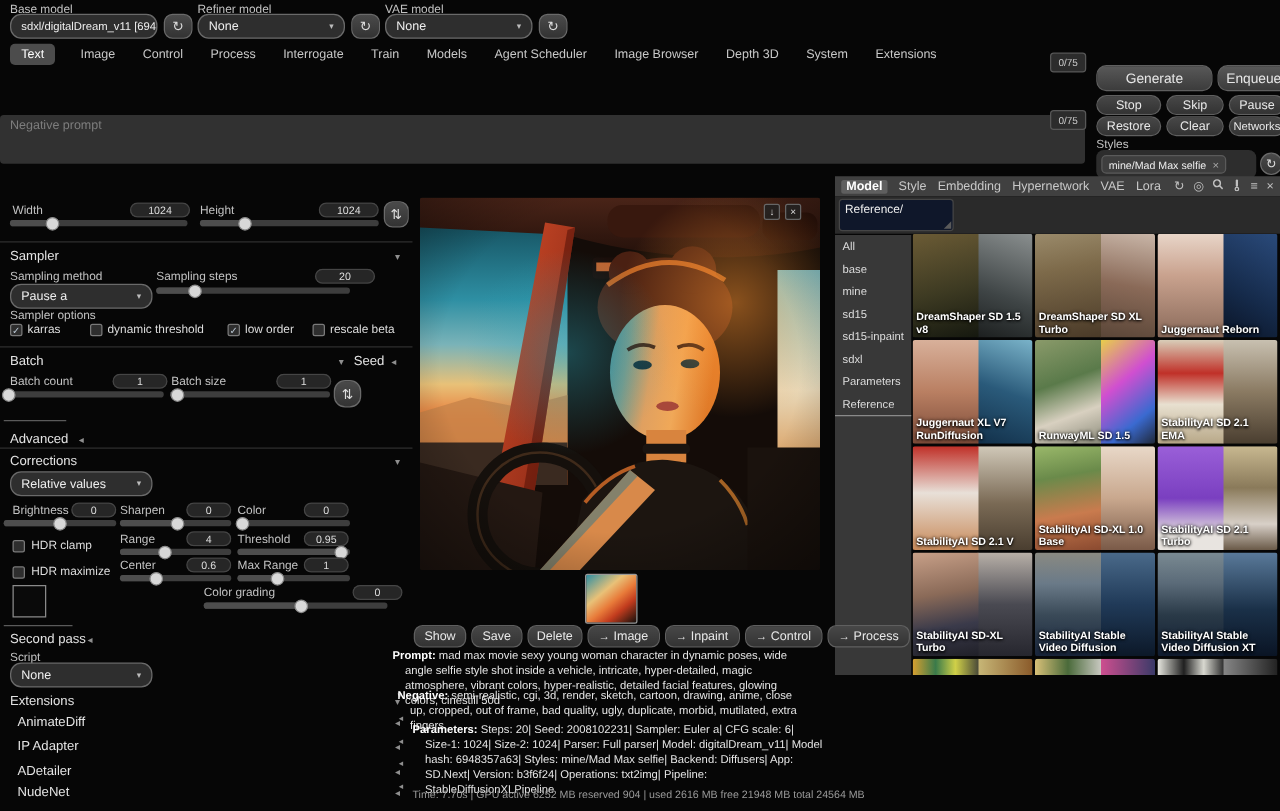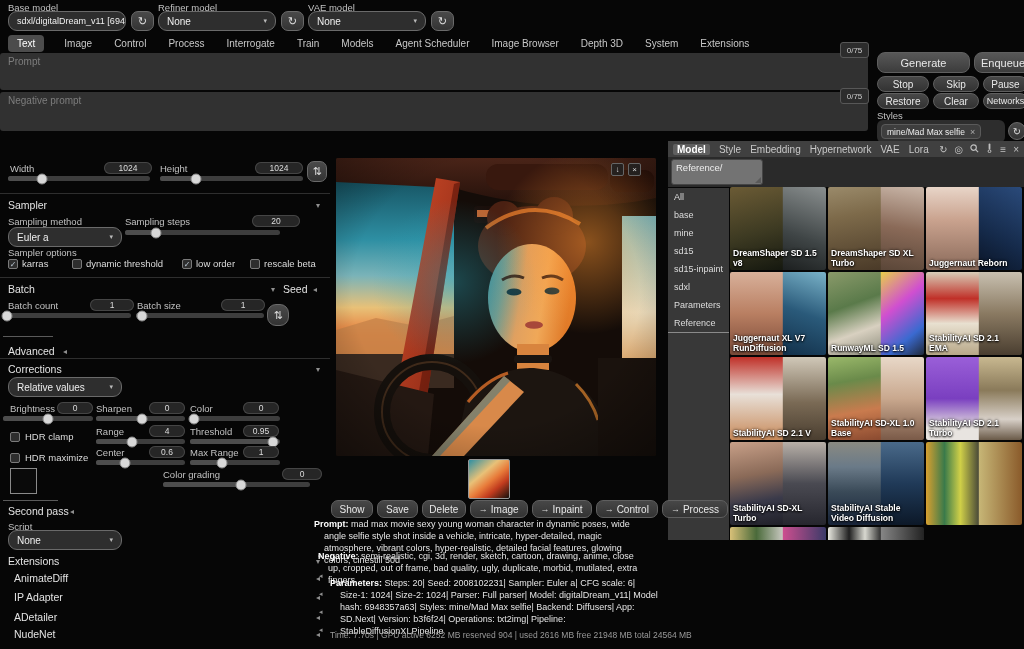--- a/index.html
+++ b/index.html
@@ -37,21 +37,21 @@
   .chipbox{background:#2d2d2d;border-radius:6px;display:flex;align-items:center;padding:0 4px;}
   .chip{background:#3e3e3e;border:1px solid #5a5a5a;border-radius:4px;height:15px;display:flex;align-items:center;font-size:8.5px;color:#eee;padding:0 5px;gap:5px;white-space:nowrap;}
   .chip .x{color:#aaa;font-size:9px;}
   
   .nhead{background:#404040;display:flex;align-items:center;padding:0 5px;gap:9px;}
   .ntab{font-size:10px;color:#c8c8c8;white-space:nowrap;cursor:pointer;}
   .ntab.on{background:#5f5f5f;color:#fff;border-radius:2px;padding:0 4px;font-weight:bold;}
   .nicons{margin-left:auto;display:flex;align-items:center;gap:7px;color:#c0c0c0;font-size:10px;}
   .nicons span{cursor:pointer;}
   .filterstrip{background:#2a2a2a;}
-  .filterbox{background:#737373;border:1px solid #454545;border-radius:3px;font-size:9.5px;color:#eee;padding:2px 4px;position:relative;}
+  .filterbox{background:#0f172a;border:1px solid #454545;border-radius:3px;font-size:9.5px;color:#eee;padding:2px 4px;position:relative;}
   .filterbox::after{content:"";position:absolute;right:1px;bottom:1px;width:0;height:0;border-left:6px solid transparent;border-bottom:6px solid #5a5a5a;}
   .folders{background:#383838;display:flex;flex-direction:column;}
   .fitem{font-size:9px;color:#ddd;padding:4px 6px;cursor:pointer;white-space:nowrap;}
   .fitem:last-child{border-bottom:1px solid #8a8a8a;}
   .grid{display:grid;grid-template-columns:repeat(3,96px);grid-auto-rows:83px;gap:2px;overflow:hidden;}
   .card{position:relative;border-radius:2px;cursor:pointer;background-repeat:no-repeat;background-size:55% 100%,46% 100%;background-position:0 0,100% 0;}
   .clabel{position:absolute;left:3px;right:2px;bottom:2px;font-size:8.5px;font-weight:bold;color:#fff;line-height:1.1;text-shadow:0 1px 2px #000,0 0 3px #000;}
   .t1{background-image:linear-gradient(165deg,#6b5b35,#3d3a22 55%,#15180f),linear-gradient(200deg,#8a8f8f,#3f4546 60%,#1c1f1f);}
   .t2{background-image:linear-gradient(170deg,#9a8a6a,#7d6a4a 35%,#4a3a28),linear-gradient(190deg,#c9b6a8,#8a6a58 50%,#5a4638);}
   .t3{background-image:linear-gradient(180deg,#e8d5c8,#c9a28e 40%,#8a6a5a),linear-gradient(210deg,#2a4a7a,#152a4a 60%,#0a1426);}
@@ -117,23 +117,20 @@
     <span class="tab">Interrogate</span>
     <span class="tab">Train</span>
     <span class="tab">Models</span>
     <span class="tab">Agent Scheduler</span>
     <span class="tab">Image Browser</span>
     <span class="tab">Depth 3D</span>
     <span class="tab">System</span>
     <span class="tab">Extensions</span>
   </div>
 
-  <div class="tbox abs" style="left:0;top:53px;width:868px;height:37px">
-    <span class="phold abs" style="left:8px;top:3px">Prompt</span>
-  </div>
   <div class="counter abs" style="left:840px;top:42px;width:29px;height:16px;z-index:3">0/75</div>
 
   <div class="tbox abs" style="left:0;top:92px;width:868px;height:39px">
     <span class="phold abs" style="left:8px;top:3px">Negative prompt</span>
   </div>
   <div class="counter abs" style="left:840px;top:88px;width:29px;height:16px;z-index:3">0/75</div>
 
   <div class="btn big abs" style="left:877px;top:52px;width:93px;height:21px">Generate</div>
   <div class="btn big abs" style="left:974px;top:52px;width:58px;height:21px">Enqueue</div>
   <div class="btn abs" style="left:877px;top:76px;width:52px;height:16px">Stop</div>
@@ -217,20 +214,23 @@
       </div>
     <div class="card t9">
         <span class="clabel">StabilityAI SD 2.1 Turbo</span>
       </div>
     <div class="card t10">
         <span class="clabel">StabilityAI SD-XL Turbo</span>
       </div>
     <div class="card t11">
         <span class="clabel">StabilityAI Stable Video Diffusion</span>
       </div>
+    <div class="card t12">
+        <span class="clabel">StabilityAI Stable Video Diffusion XT</span>
+      </div>
     <div class="card t13"></div>
     <div class="card t14"></div>
     <div class="card t15"></div>
   </div>
 
   <span class="lbl abs" style="left:10px;top:163px">Width</span>
   <span class="pill abs" style="left:104px;top:162px;width:48px">1024</span>
   <div class="slider" style="left:8px;top:176px;width:142px;--p:24%">
       <span class="sthumb"></span>
     </div>
@@ -243,21 +243,21 @@
       <span>⇅</span>
     </div>
   <div class="divider abs" style="left:0;top:193px;width:330px"></div>
 
   <span class="hdr abs" style="left:8px;top:199px">Sampler</span>
   <span class="arw abs" style="left:316px;top:202px">▾</span>
   <span class="lbl abs" style="left:8px;top:216px">Sampling method</span>
   <span class="lbl abs" style="left:125px;top:216px">Sampling steps</span>
   <span class="pill abs" style="left:252px;top:215px;width:48px">20</span>
   <div class="sel abs" style="left:8px;top:227px;width:114px">
-    <span>Euler a</span>
+    <span>Pause a</span>
       <span class="car">▾</span>
   </div>
   <div class="slider" style="left:125px;top:230px;width:155px;--p:20%">
       <span class="sthumb"></span>
     </div>
   <span class="lbl abs" style="left:8px;top:247px">Sampler options</span>
   <span class="check on abs" style="left:8px;top:259px"></span>
   <span class="clbl abs" style="left:22px;top:258px">karras</span>
   <span class="check abs" style="left:72px;top:259px"></span>
   <span class="clbl abs" style="left:86px;top:258px">dynamic threshold</span>

